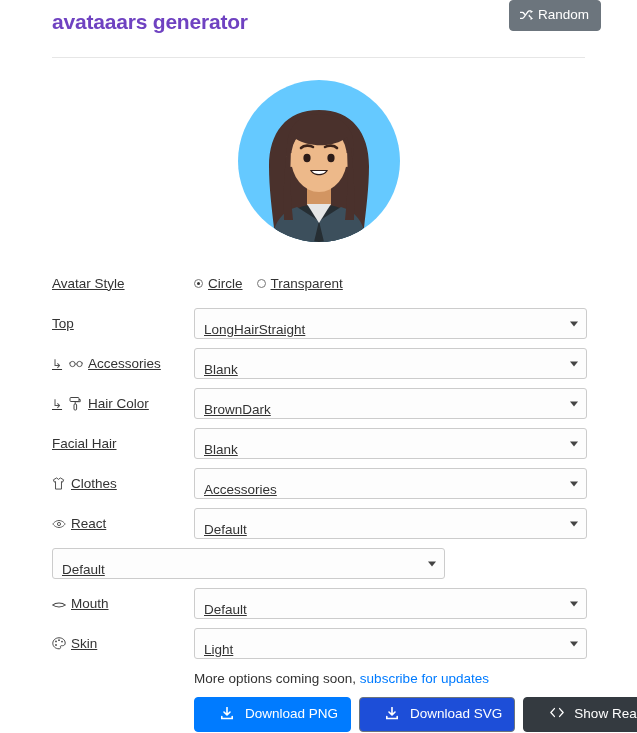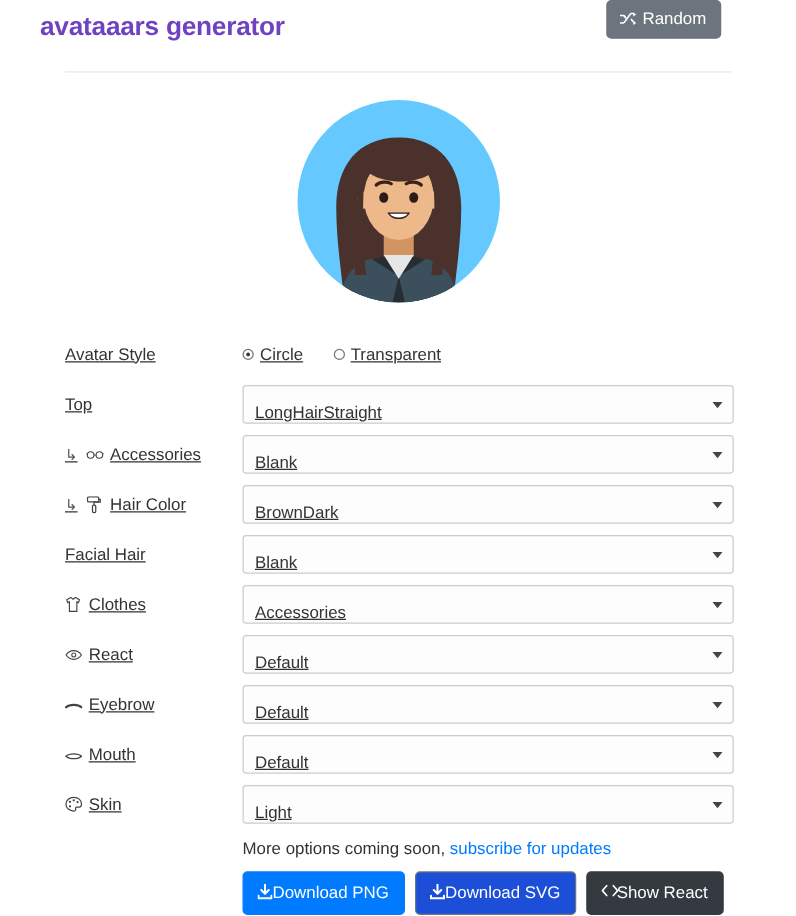--- a/index.html
+++ b/index.html
@@ -14,35 +14,35 @@
   .page {
     position: relative;
     width: 637px;
     height: 733px;
     background: #fff;
   }
 
   
   .header {
     position: relative;
-    padding: 6px 52px 0 32px;
+    padding: 6px 52px 0 52px;
     height: 47px;
   }
   .app-title {
     font-size: 21px;
     font-weight: bold;
     color: #6f42c1;
     letter-spacing: -0.2px;
     line-height: 28px;
     margin: 0;
     padding-top: 2px;
   }
   .random-btn {
     position: absolute;
-    right: 60px;
+    right: 36px;
     top: 0px;
     background: #6c757d;
     color: #ffffff;
     border: 1px solid #6c757d;
     border-radius: 4px;
     font-size: 13.5px;
     line-height: 1;
     padding: 7px 11px 8px 10px;
     cursor: pointer;
     display: flex;
@@ -93,21 +93,21 @@
     align-items: center;
     gap: 5px;
     line-height: 16px;
   }
   .row .ctl {
     flex: 1 1 auto;
   }
   .radio-row .ctl {
     display: flex;
     align-items: flex-end;
-    gap: 16px;
+    gap: 6px;
     font-size: 13.5px;
     color: #333;
   }
   .radio-opt {
     display: flex;
     align-items: center;
     gap: 5px;
     cursor: pointer;
     margin-right: 8px;
   }
@@ -175,27 +175,27 @@
   }
   .buttons {
     margin: 11px 0 0 142px;
     display: flex;
     gap: 8px;
   }
   .btn {
     border-radius: 4px;
     font-size: 13.5px;
     line-height: 1;
-    padding: 9px 12px 10px 11px;
+    padding: 9px 12px 10px 26px;
     color: #fff;
     border: 1px solid transparent;
     cursor: pointer;
     display: flex;
     align-items: center;
-    gap: 0;
+    gap: 12px;
     font-family: "Liberation Sans", sans-serif;
     white-space: nowrap;
   }
   .btn-primary { background: #007bff; border-color: #007bff; }
   .btn-secondary { background: #1d4ed8; border-color: #6c757d; }
   .btn-dark { background: #343a40; border-color: #343a40; }
   .btn .bico { display: inline-block; width: 12px; height: 13px; }
   .code-ico { font-size: 12px; line-height: 1; }
 </style>
 </head>
@@ -368,28 +368,20 @@
       </div>
       <div class="ctl">
         <div class="select">
           <span>Default</span>
           <span class="caret"></span>
         </div>
       </div>
     </div>
 
     <div class="row">
-      <div class="label">
-        <span class="ico">
-          <svg width="14" height="8" viewBox="0 0 16 8">
-            <path d="M1 5c3-3 11-3 14 0" stroke="#444" stroke-width="2" fill="none" stroke-linecap="round"></path>
-          </svg>
-        </span>
-        <span>Eyebrow</span>
-      </div>
       <div class="ctl">
         <div class="select">
           <span>Default</span>
           <span class="caret"></span>
         </div>
       </div>
     </div>
 
     <div class="row">
       <div class="label">

